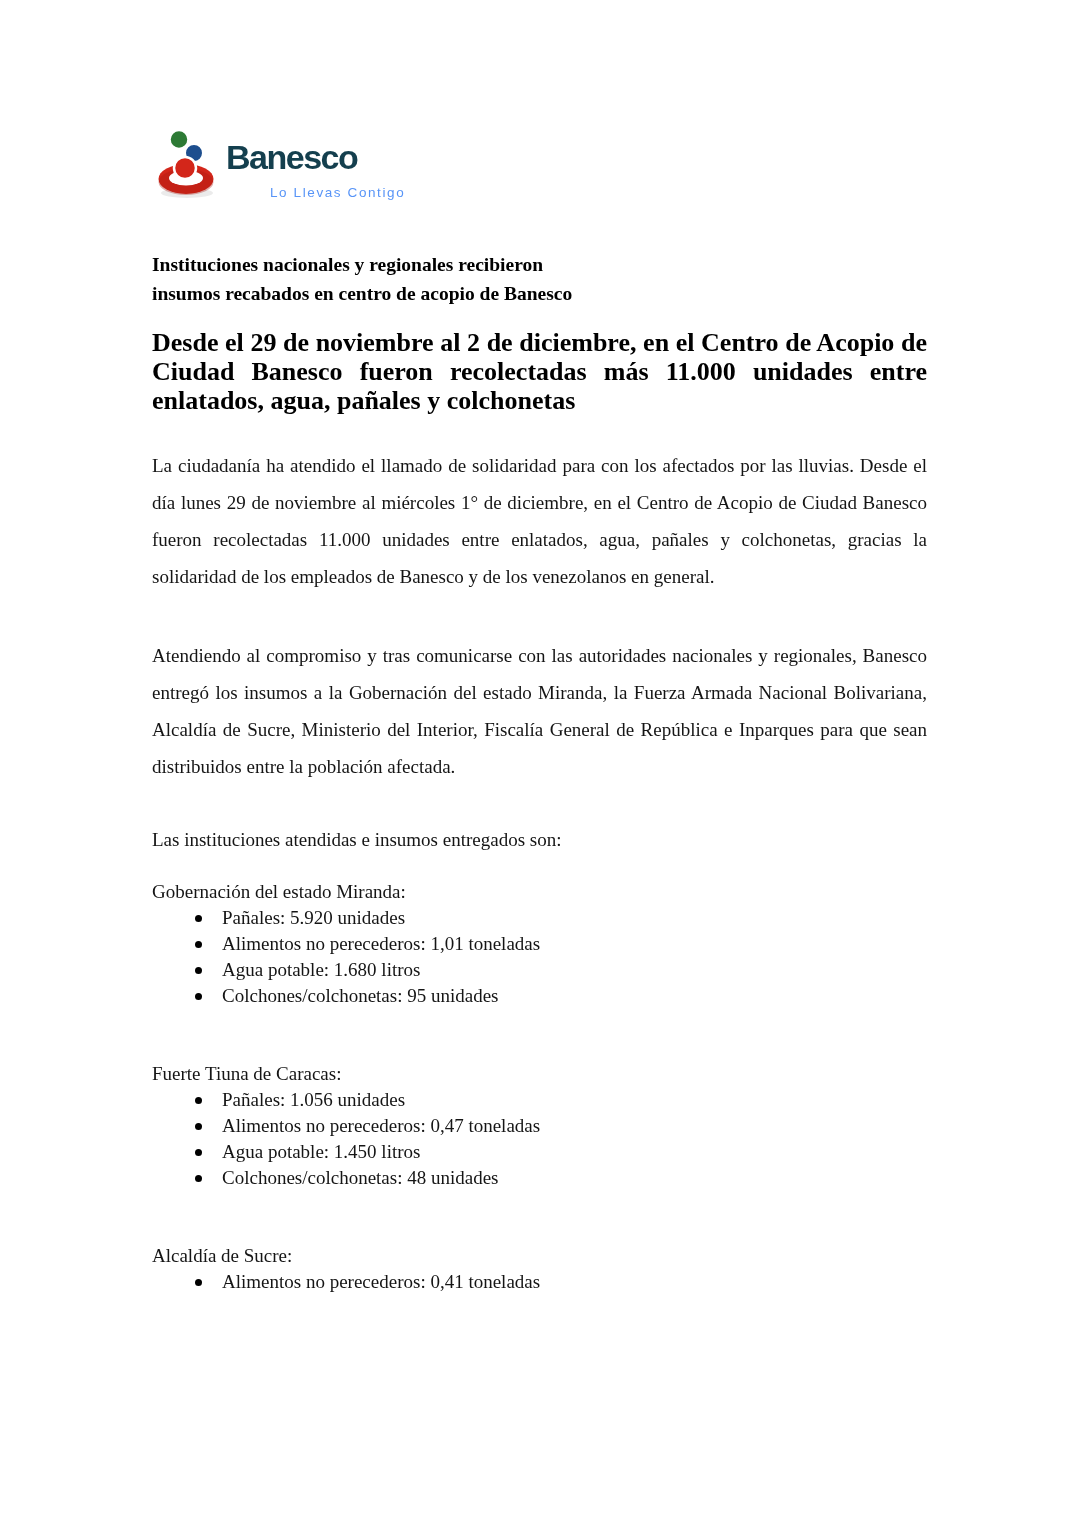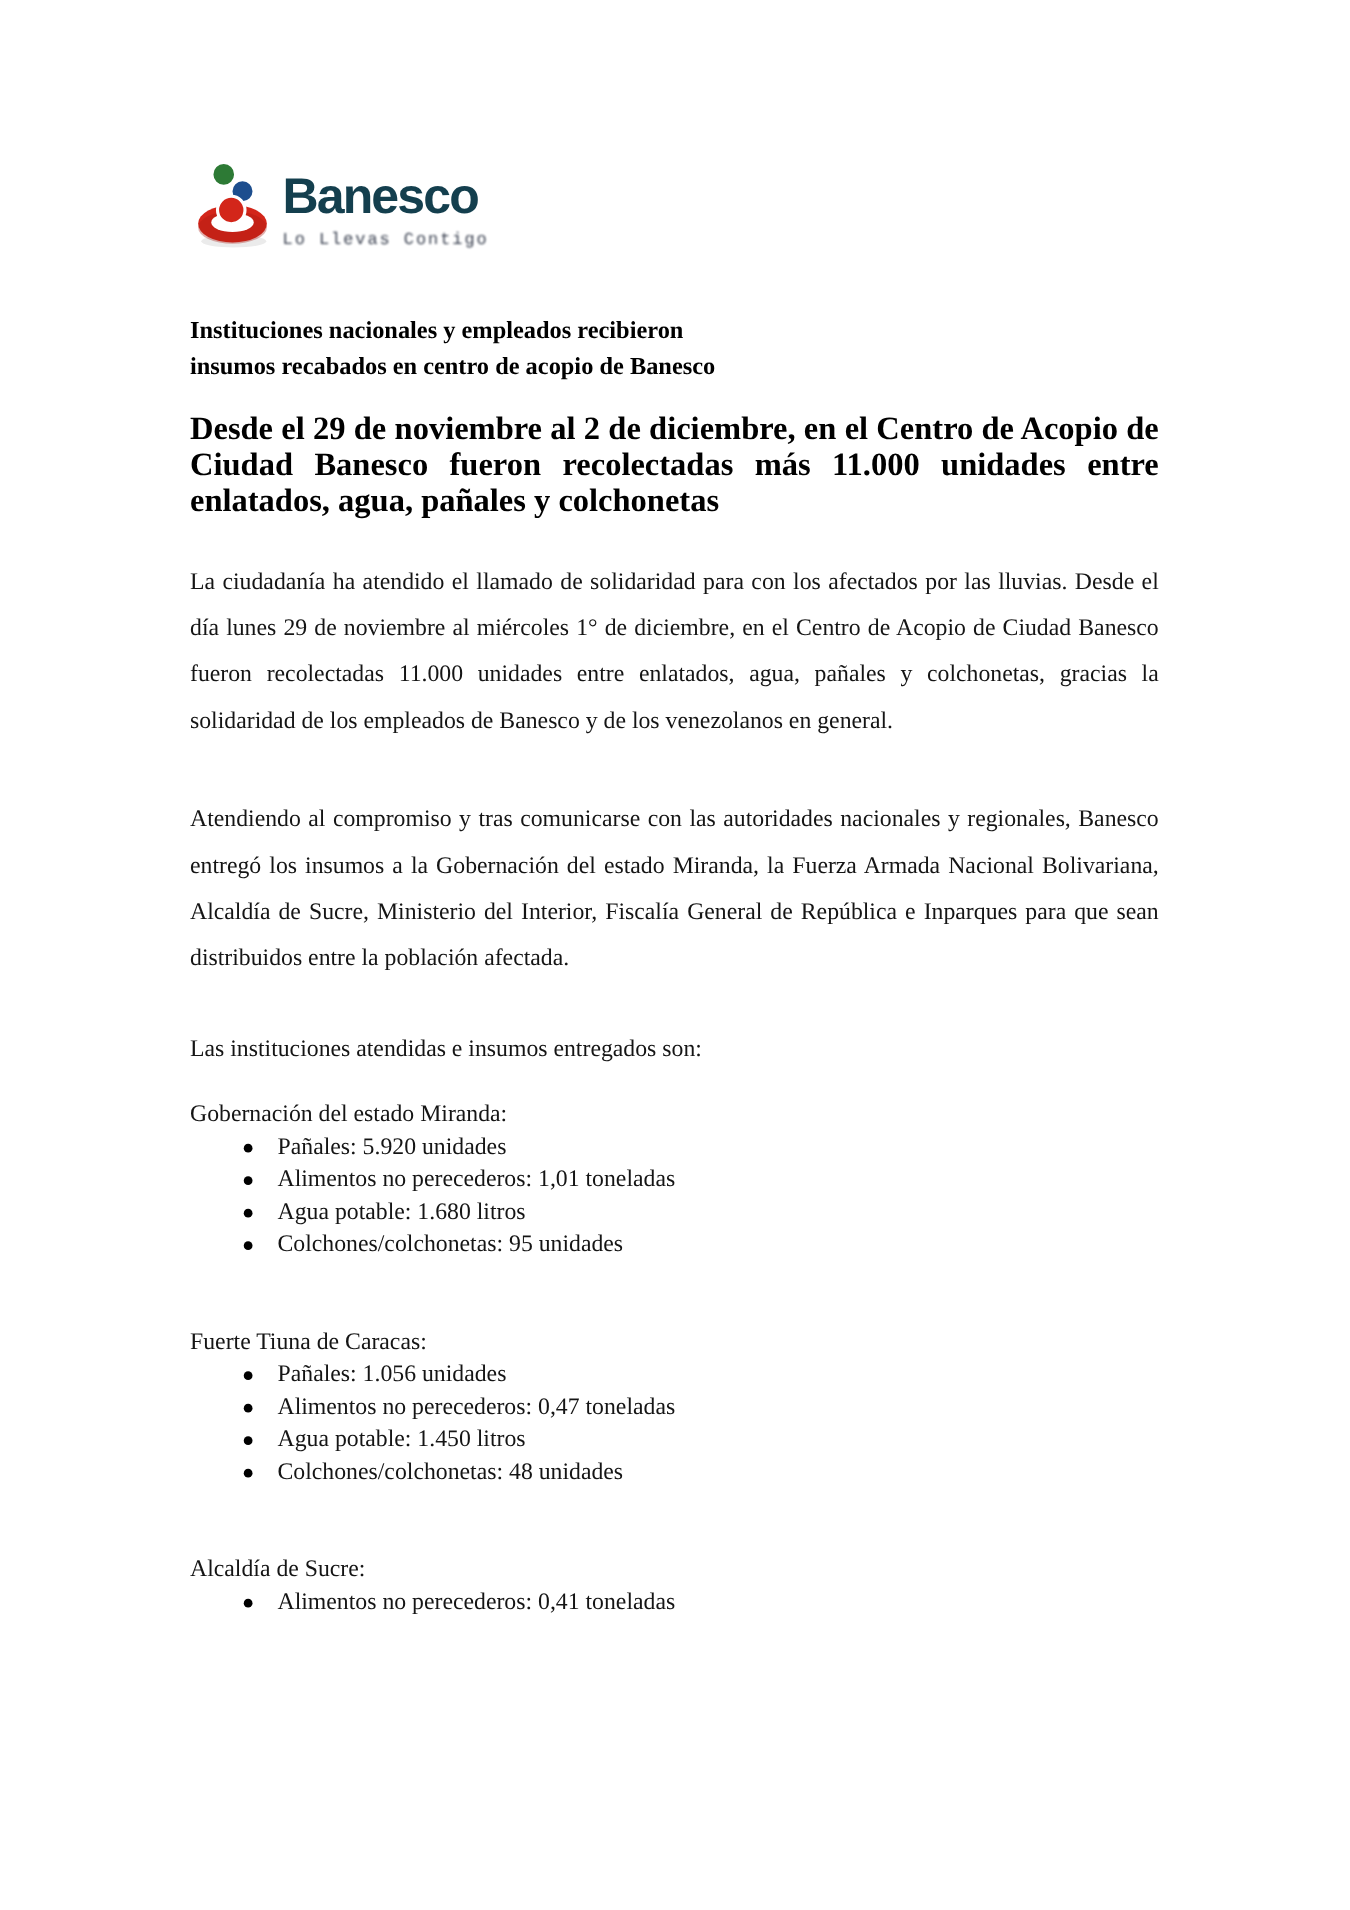--- a/index.html
+++ b/index.html
@@ -16,33 +16,34 @@
     overflow: hidden;
   }
 
   
   .logo { display: flex; align-items: flex-start; height: 94px; margin-bottom: 38px; }
   .logo-icon { width: 66px; height: 84px; flex: 0 0 auto; }
   .logo-text { padding: 16px 0 0 8px; }
   .wordmark {
     font-family: "Liberation Sans", sans-serif;
     font-weight: bold;
-    font-size: 40px;
+    font-size: 34px;
     line-height: 46px;
     letter-spacing: -1.5px;
     color: #143f4e;
   }
   .tagline {
-    font-family: Liberation Mono, monospace;
+    font-family: Liberation Sans, sans-serif;
     font-size: 13.5px;
     letter-spacing: 1.6px;
-    color: #0f172a;
+    color: #3b82f6;
     margin-top: 5px;
     filter: blur(0.7px);
     opacity: 0.85;
+    margin-left: 44px;
   }
 
   
   .doc-title {
     font-size: 19.5px;
     font-weight: bold;
     line-height: 29px;
     margin: 0 0 20px 0;
     color: #000;
   }
@@ -111,21 +112,21 @@
 
       <circle cx="27" cy="21.5" r="9" stroke="#ffffff" stroke-width="1.5" fill="#2d7a35"></circle>
     </svg>
     <div class="logo-text">
       <div class="wordmark">Banesco</div>
       <div class="tagline">Lo Llevas Contigo</div>
     </div>
   </header>
 
   <h1 class="doc-title">
-    <span class="line">Instituciones nacionales y empleados recibieron</span>
+    <span class="line">Instituciones nacionales y regionales recibieron</span>
     <span class="line">insumos recabados en centro de acopio de Banesco</span>
   </h1>
 
   <p class="lead">Desde el 29 de noviembre al 2 de diciembre, en el Centro de Acopio de Ciudad Banesco fueron recolectadas más 11.000 unidades entre enlatados, agua, pañales y colchonetas</p>
 
   <p class="body-para">La ciudadanía ha atendido el llamado de solidaridad para con los afectados por las lluvias. Desde el día lunes 29 de noviembre al miércoles 1° de diciembre, en el Centro de Acopio de Ciudad Banesco fueron recolectadas 11.000 unidades entre enlatados, agua, pañales y colchonetas, gracias la solidaridad de los empleados de Banesco y de los venezolanos en general.</p>
 
   <p class="body-para">Atendiendo al compromiso y tras comunicarse con las autoridades nacionales y regionales, Banesco entregó los insumos a la Gobernación del estado Miranda, la Fuerza Armada Nacional Bolivariana, Alcaldía de Sucre, Ministerio del Interior, Fiscalía General de República e Inparques para que sean distribuidos entre la población afectada.</p>
 
   <p class="list-intro">Las instituciones atendidas e insumos entregados son:</p>

